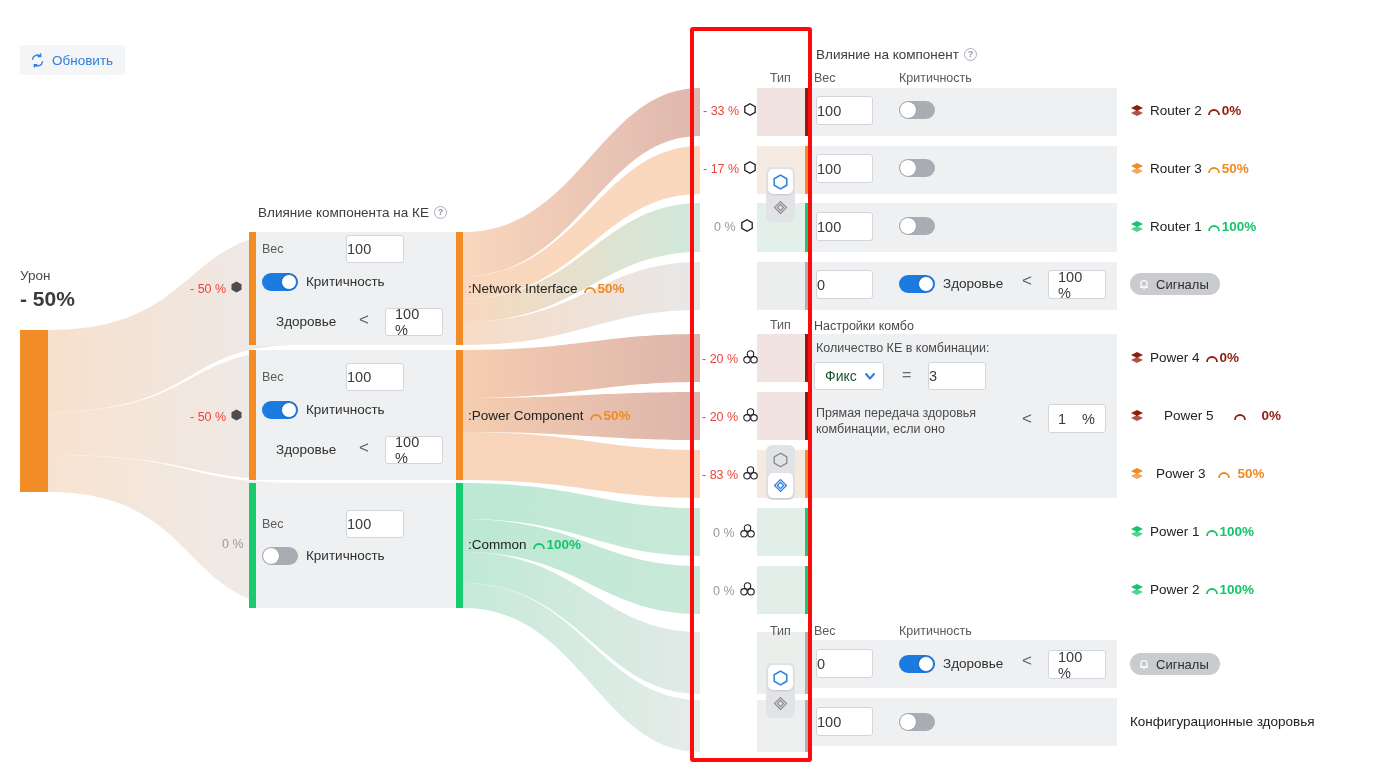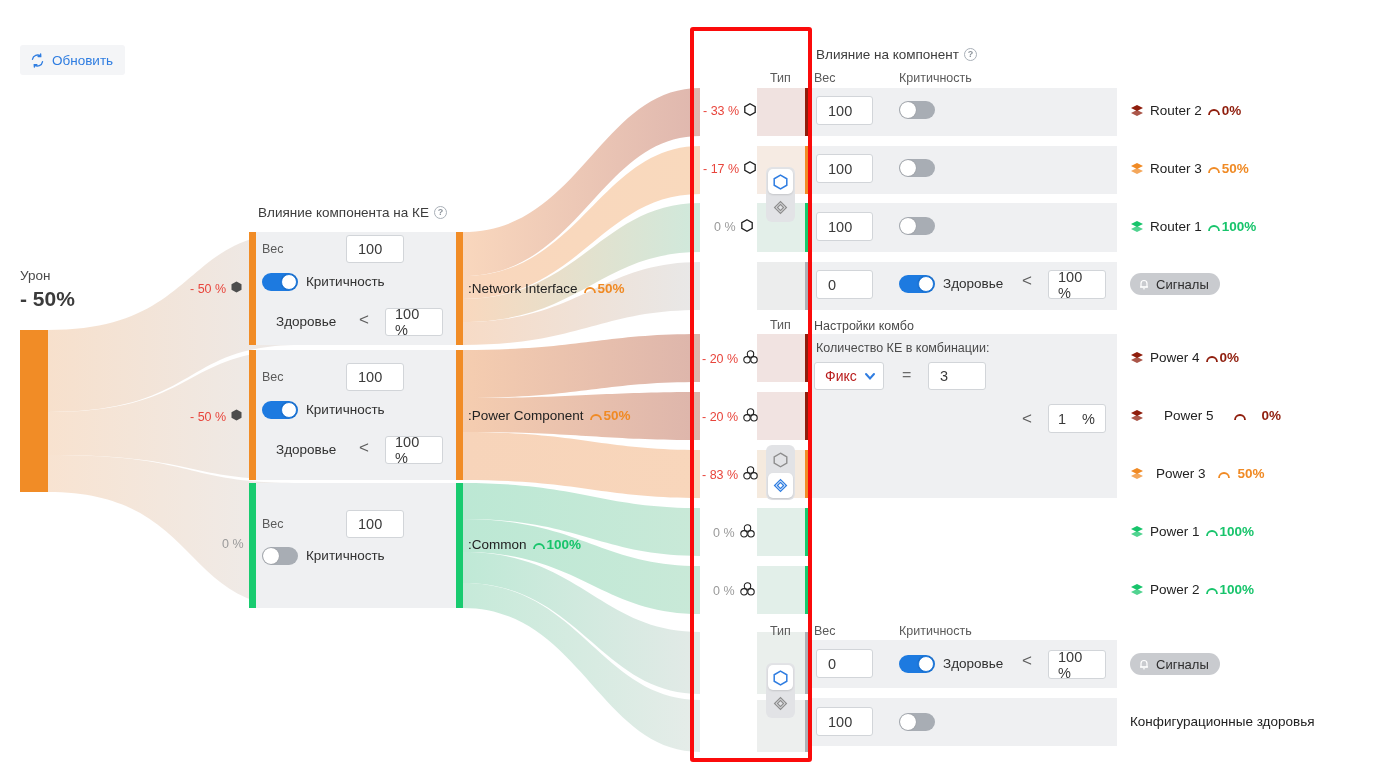--- a/index.html
+++ b/index.html
@@ -53,21 +53,21 @@
 
   .col-head { font-size: 12.5px; color: #5a5a5a; white-space: nowrap; }
 
   
   .panel { position: absolute; background: #eff0f2; }
 
   
   .num-input {
     position: absolute; background: #ffffff; border: 1px solid #d2d5d9;
     border-radius: 3px; font-size: 14.5px; color: #3a3a3a;
-    display: flex; align-items: center; padding-left: 11px;
+    display: flex; align-items: center; 
     font-family: "Liberation Sans", sans-serif;
   }
   .num-input.right-pct { padding-left: 9px; justify-content: space-between; padding-right: 10px; }
 
   .toggle {
     position: absolute; width: 36px; height: 18px; border-radius: 9px;
     background: #a8adb4; cursor: pointer;
   }
   .toggle .knob {
     position: absolute; top: 1px; left: 1px; width: 16px; height: 16px;
@@ -110,21 +110,21 @@
   }
   .flow-pct.neg { color: #e8453c; }
   .flow-pct.zero { color: #9a9a9a; }
 
   
   .combo-title { position: absolute; font-size: 12.5px; color: #4a4a4a; white-space: nowrap; }
   .combo-sub { position: absolute; font-size: 12.5px; color: #4a4a4a; white-space: nowrap; }
   .select-box {
     position: absolute; background: #fff; border: 1px solid #d2d5d9; border-radius: 3px;
     display: flex; align-items: center; justify-content: space-between;
-    padding: 0 7px 0 10px; font-size: 14px; color: #b91c1c;
+    padding: 0 7px 0 10px; font-size: 14px; color: #14532d;
   }
   .eq-sign { position: absolute; font-size: 16px; color: #6a6a6a; }
   .two-line { position: absolute; font-size: 12.5px; color: #4a4a4a; line-height: 16px; }
 
   
   .highlight {
     position: absolute; border: 4px solid #fb0b0b; border-radius: 3px;
     pointer-events: none;
   }
   .mid-label { position: absolute; font-size: 12.5px; color: #5a5a5a; }
@@ -507,20 +507,24 @@
   <div class="select-box" style="left:814px; top:362px; width:70px; height:28px;">
     <span>Фикс</span>
     <span style="display:flex">
       <svg width="12" height="12" viewBox="0 0 12 12" fill="none" stroke="#2f7de1" stroke-width="2" stroke-linecap="round">
           <polyline points="2,4 6,8.5 10,4"></polyline>
         </svg>
     </span>
   </div>
   <div class="eq-sign" style="left:902px; top:366px;">=</div>
   <div class="num-input" style="left:928px; top:362px; width:58px; height:28px;">3</div>
+  <div class="two-line" style="left:816px; top:405px; width:205px;">
+    <span>Прямая передача здоровья</span><br>
+    <span>комбинации, если оно</span>
+  </div>
   <div class="lt-sign" style="left:1022px; top:409px;">&lt;</div>
   <div class="num-input right-pct" style="left:1048px; top:404px; width:58px; height:29px;">
     <span>1</span>
     <span>%</span>
   </div>
 
   <div class="col-head lbl" style="left:814px; top:624px;">Вес</div>
   <div class="col-head lbl" style="left:899px; top:624px;">Критичность</div>
 
   <div class="panel" style="left:812px; top:640px; width:305px; height:48px;"></div>

